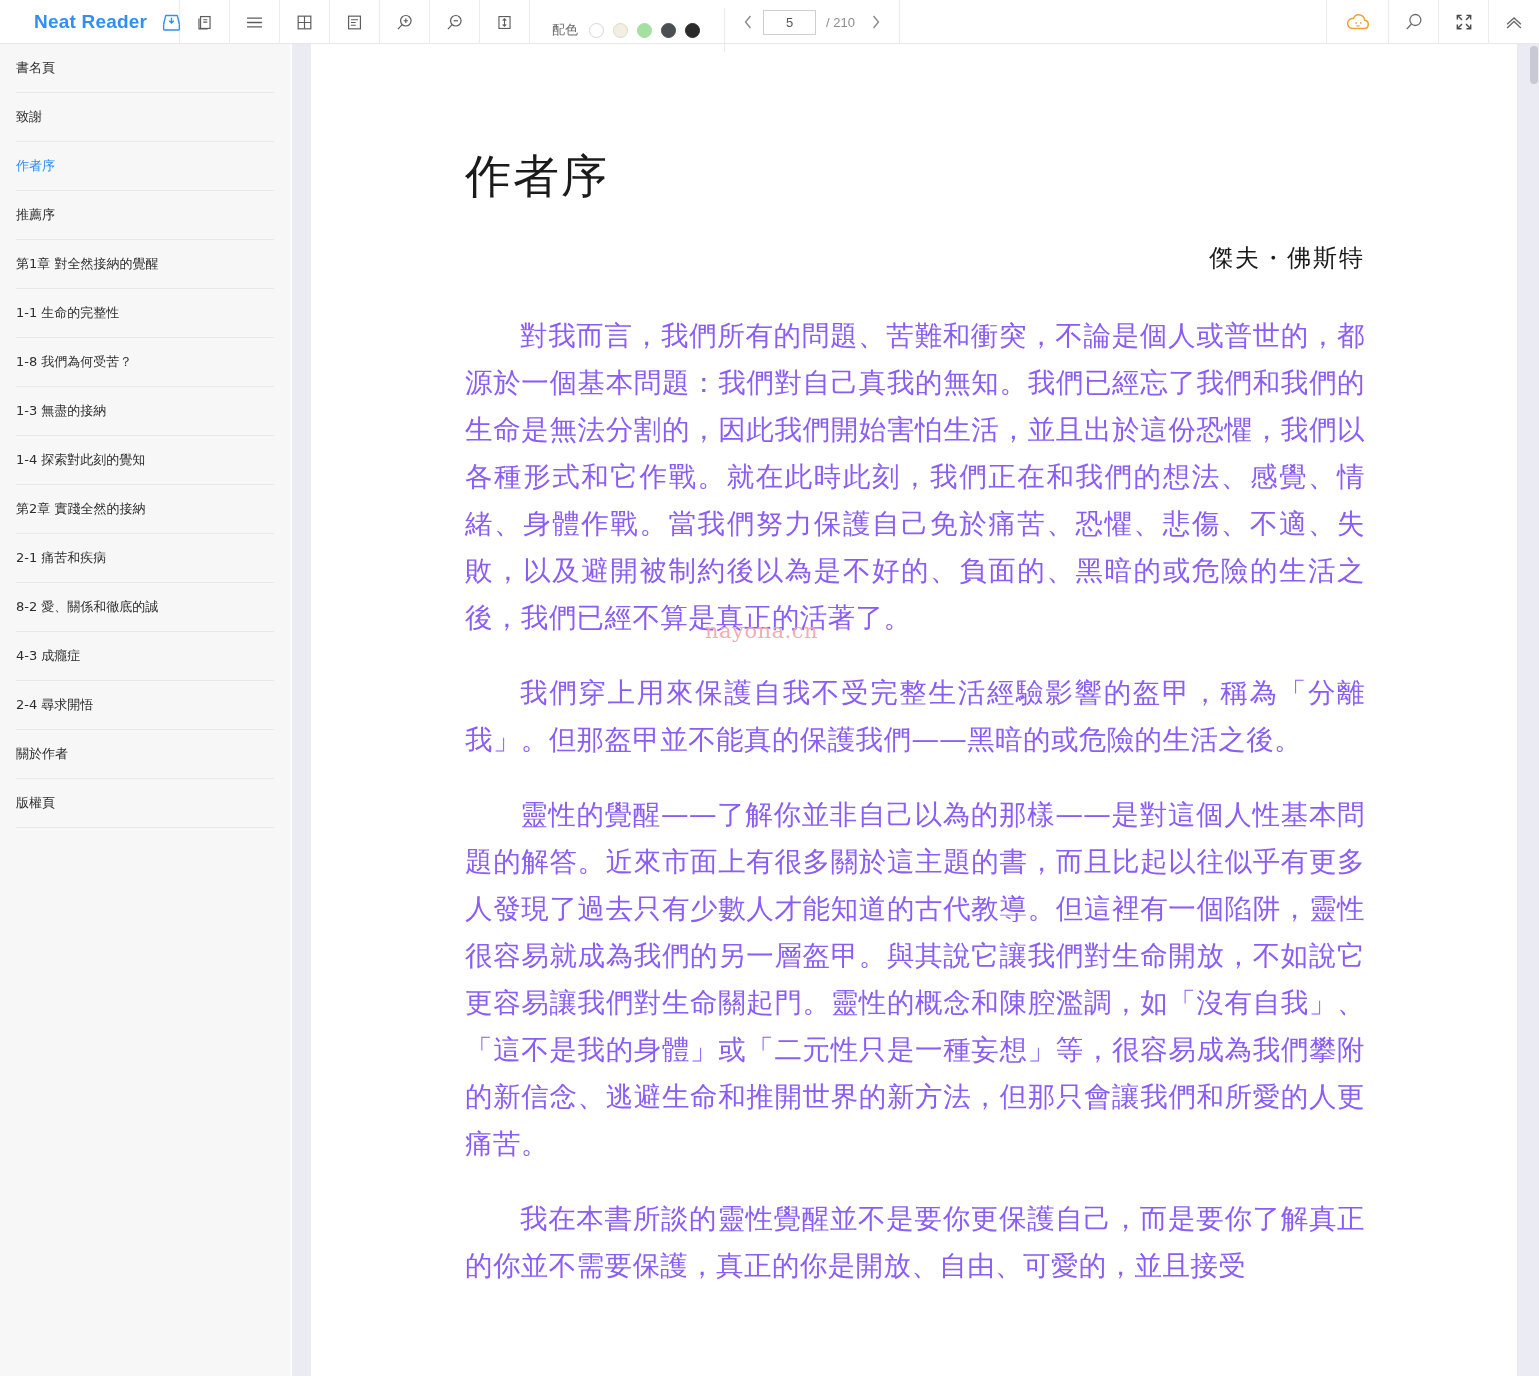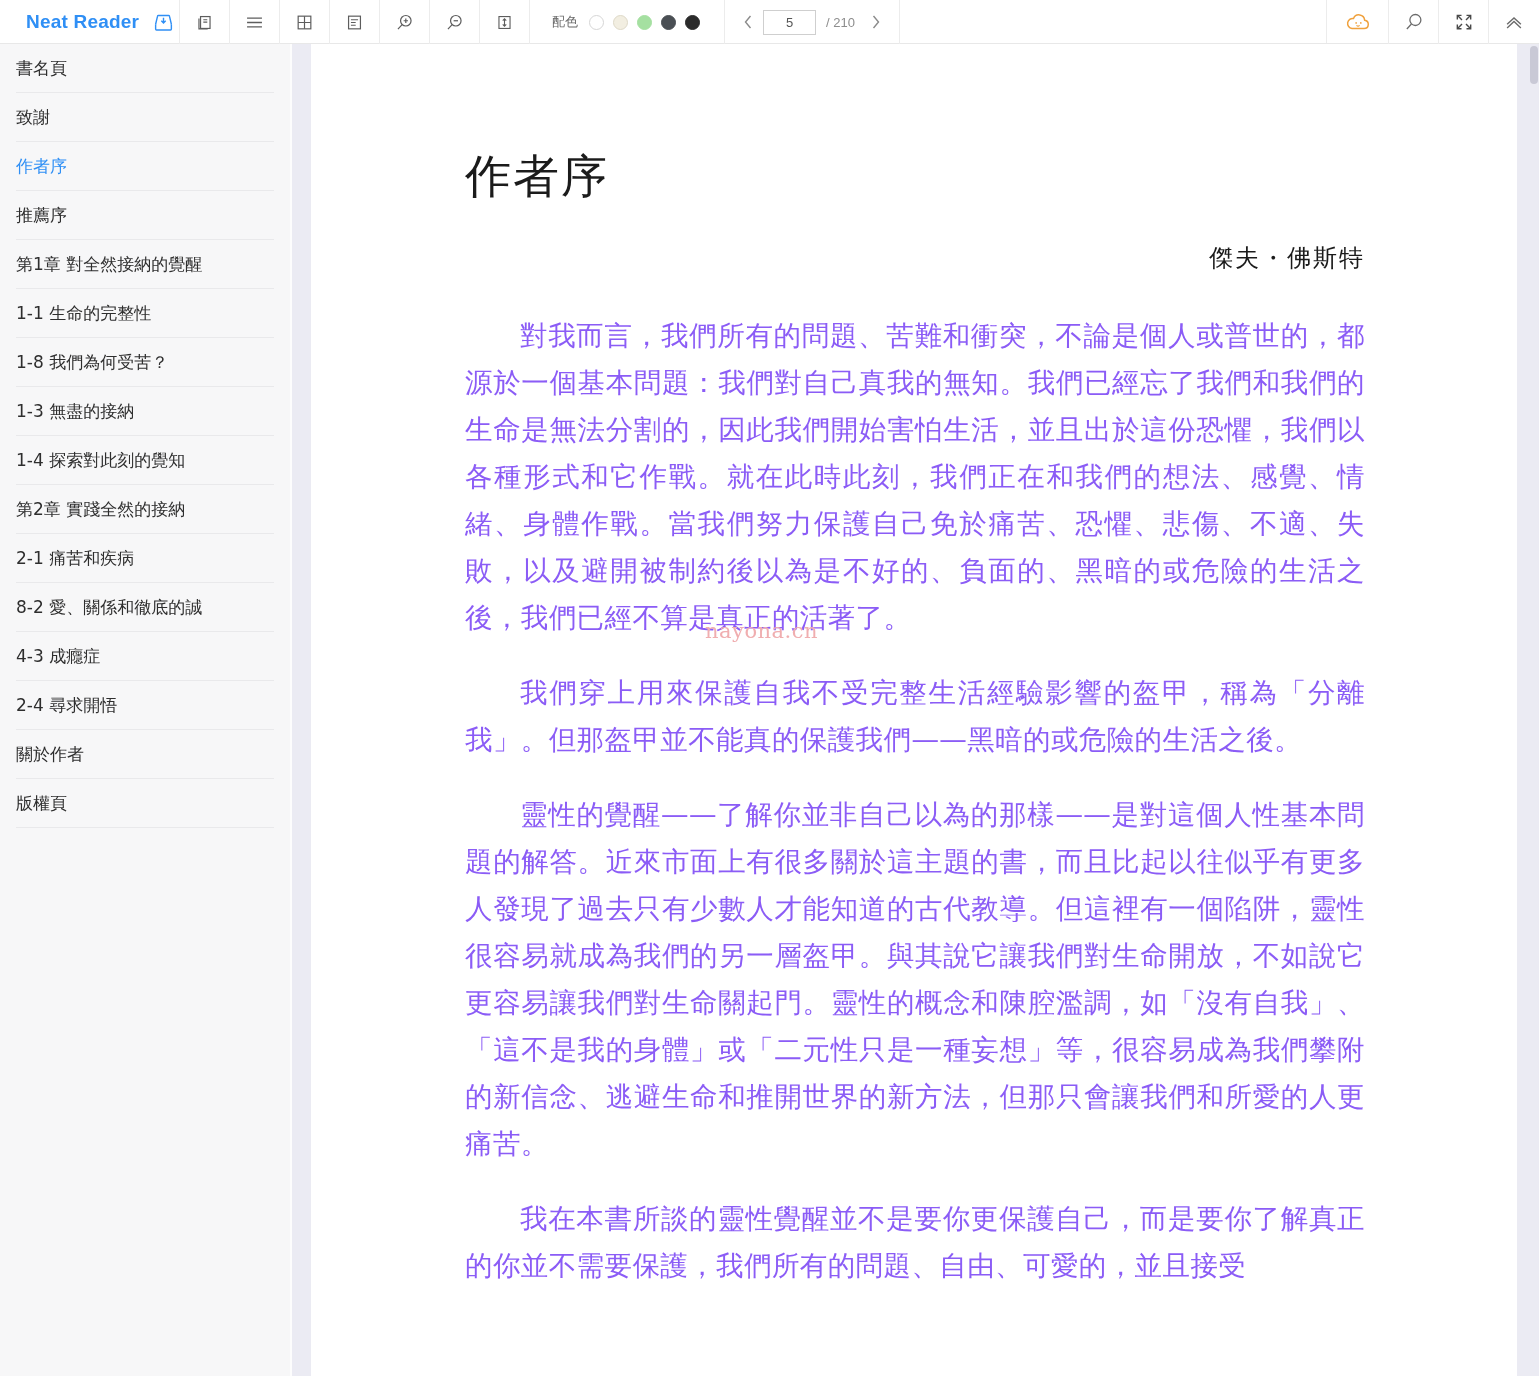--- a/index.html
+++ b/index.html
@@ -31,39 +31,40 @@
     justify-content: center;
     border-right: 1px solid #ececec;
     height: 44px;
     flex: none;
   }
 
   .tb-icon-cell { width: 50px; cursor: pointer; }
 
   #brand-cell {
     width: 180px;
-    padding-left: 26px;
+    padding-left: 34px;
     justify-content: flex-start;
     gap: 14px;
   }
 
   #brand-text {
     color: #2f8ff5;
     font-size: 19px;
     font-weight: bold;
     letter-spacing: .2px;
     white-space: nowrap;
   }
 
   
   #scheme-cell {
     width: 195px;
     gap: 9px;
     padding-left: 22px;
     justify-content: flex-start;
+    margin-top: 8px;
   }
   #scheme-label { font-size: 13px; color: #6a6a6a; margin-right: 2px; }
   .swatch {
     width: 15px; height: 15px;
     border-radius: 50%;
     cursor: pointer;
     flex: none;
   }
 
   
@@ -111,21 +112,21 @@
     background: #f7f7f8;
     overflow: hidden;
     z-index: 10;
   }
   #toc-list { padding: 0 16px; }
   .toc-item {
     height: 49px;
     display: flex;
     align-items: center;
     border-bottom: 1px solid #e9e9eb;
-    font-size: 17px;
+    font-size: 13px;
     color: #2e2e2e;
     cursor: pointer;
     white-space: nowrap;
     overflow: hidden;
     font-family: "DejaVu Sans", "Liberation Sans", sans-serif;
   }
   .toc-item.active { color: #2f8ff5; }
 
   
   #sidebar-scroll-band {
@@ -402,20 +403,20 @@
 <div id="reader">
   <div id="content">
 
     <h1 id="doc-title">作者序</h1>
 
     <div id="doc-author">傑夫・佛斯特</div>
 
     <p class="para">對我而言，我們所有的問題、苦難和衝突，不論是個人或普世的，都源於一個基本問題：我們對自己真我的無知。我們已經忘了我們和我們的生命是無法分割的，因此我們開始害怕生活，並且出於這份恐懼，我們以各種形式和它作戰。就在此時此刻，我們正在和我們的想法、感覺、情緒、身體作戰。當我們努力保護自己免於痛苦、恐懼、悲傷、不適、失敗，以及避開被制約後以為是不好的、負面的、黑暗的或危險的生活之後，我們已經不算是真正的活著了。</p>
     <p class="para">我們穿上用來保護自我不受完整生活經驗影響的盔甲，稱為「分離我」。但那盔甲並不能真的保護我們——黑暗的或危險的生活之後。</p>
     <p class="para">靈性的覺醒——了解你並非自己以為的那樣——是對這個人性基本問題的解答。近來市面上有很多關於這主題的書，而且比起以往似乎有更多人發現了過去只有少數人才能知道的古代教導。但這裡有一個陷阱，靈性很容易就成為我們的另一層盔甲。與其說它讓我們對生命開放，不如說它更容易讓我們對生命關起門。靈性的概念和陳腔濫調，如「沒有自我」、「這不是我的身體」或「二元性只是一種妄想」等，很容易成為我們攀附的新信念、逃避生命和推開世界的新方法，但那只會讓我們和所愛的人更痛苦。</p>
-    <p class="para">我在本書所談的靈性覺醒並不是要你更保護自己，而是要你了解真正的你並不需要保護，我們所有的問題、自由、可愛的，並且接受</p>
+    <p class="para">我在本書所談的靈性覺醒並不是要你更保護自己，而是要你了解真正的你並不需要保護，真正的你是開放、自由、可愛的，並且接受</p>
 
     <div id="watermark">nayona.cn</div>
   </div>
 </div>
 
 <div id="page-scroll-band"></div>
 <div id="page-scroll-thumb"></div>
 
 </body></html>

